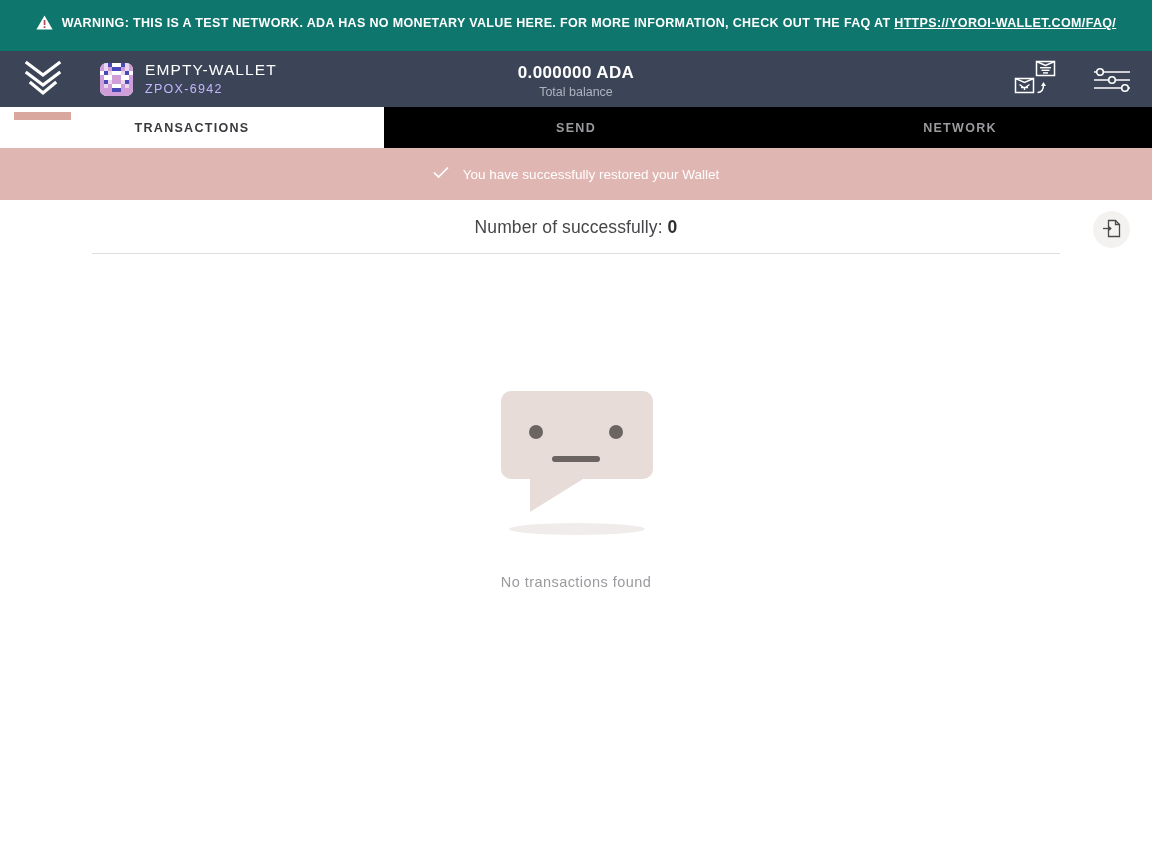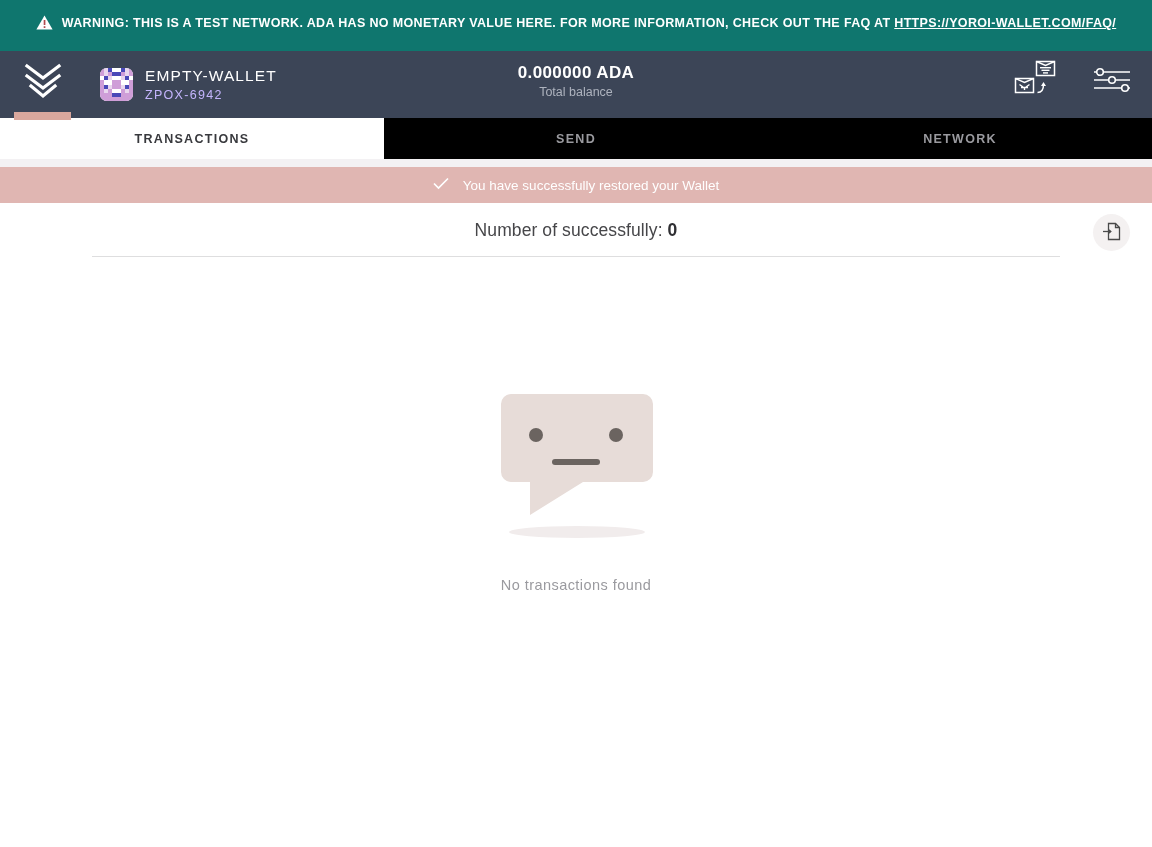--- a/index.html
+++ b/index.html
@@ -23,23 +23,23 @@
   }
   .warning-inner{ max-width:1110px; }
   .warn-icon{
     display:inline-block; vertical-align:-3px; margin-right:9px;
   }
   .warning-banner a{ color:#fff; text-decoration:underline; }
 
   
   .topbar{
     position:relative;
-    width:1152px; height:67px;
+    width:1152px; height:56px;
     background:#3c4557;
-    display:flex; 
+    display:flex; align-items:center;
   }
   .logo-zone{
     width:85px; height:61px;
     display:flex; align-items:center; justify-content:center;
     flex:0 0 85px;
   }
   .wallet-block{
     display:flex; align-items:center; gap:12px;
     margin-left:15px;
   }
@@ -82,36 +82,36 @@
   }
 
   
   .nav-indicator{
     position:absolute; left:14px; top:61px;
     width:57px; height:8px; background:#d9a79d; z-index:5;
   }
 
   
   .tabs{
-    display:flex; width:1152px; height:49px;
+    display:flex; width:1152px; height:41px;
     background:#f3f1f3;
   }
   .tab{
     flex:1 1 0; height:41px;
     display:flex; align-items:center; justify-content:center;
     font-size:12.5px; font-weight:bold; letter-spacing:1.3px;
     color:#9a9a9f; background:#000000;
     border:none; cursor:pointer;
     font-family:"Liberation Sans", sans-serif;
   }
   .tab.active{ background:#ffffff; color:#38393d; }
 
   
   .notification{
-    width:1152px; height:36px;
+    width:1152px; height:52px;
     background:#e0b6b2; color:#ffffff;
     display:flex; align-items:center; justify-content:center;
     gap:14px; font-size:13.5px;
   }
   .check-icon{ display:block; }
 
   
   .content{
     position:relative;
     width:1152px;

